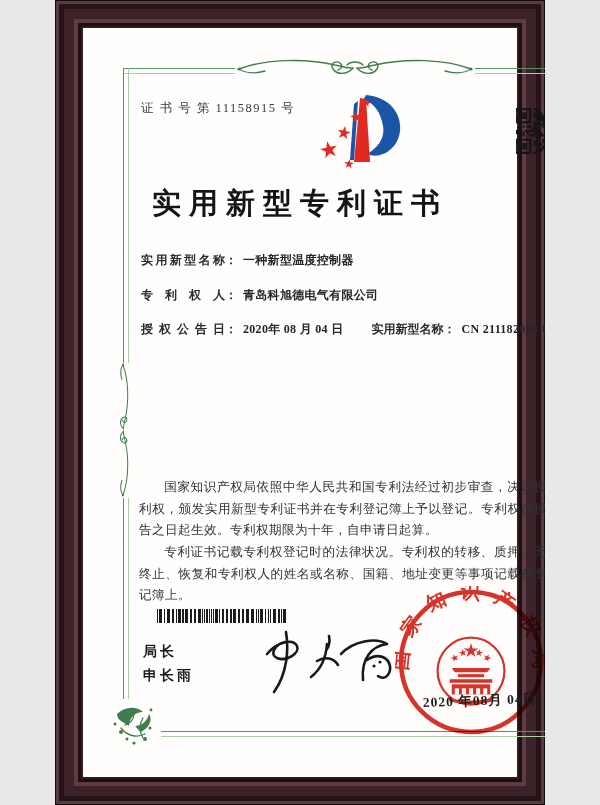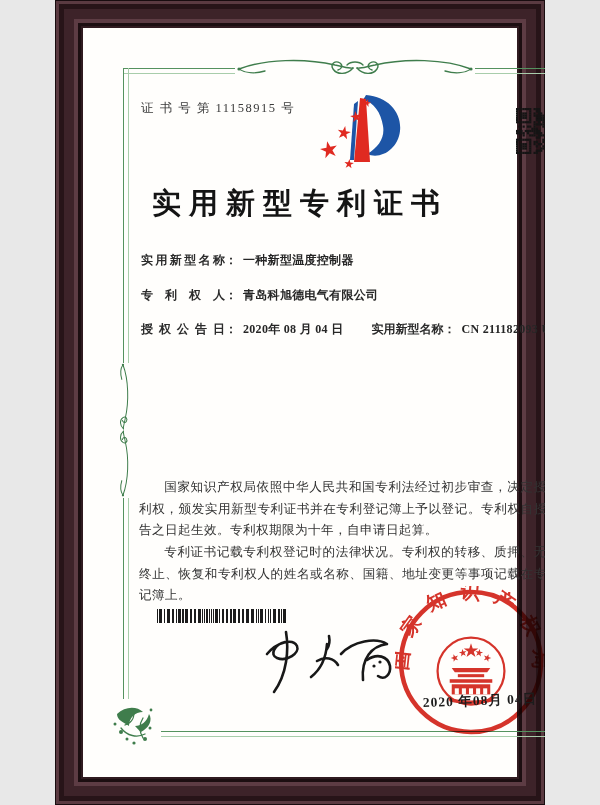--- a/index.html
+++ b/index.html
@@ -474,20 +474,24 @@
           <rect x="103" y="0" width="3" height="14" fill="#1b1b1b"></rect>
           <rect x="108" y="0" width="1" height="14" fill="#1b1b1b"></rect>
           <rect x="111" y="0" width="1" height="14" fill="#1b1b1b"></rect>
           <rect x="113" y="0" width="1" height="14" fill="#1b1b1b"></rect>
           <rect x="116" y="0" width="3" height="14" fill="#1b1b1b"></rect>
           <rect x="121" y="0" width="2" height="14" fill="#1b1b1b"></rect>
           <rect x="124" y="0" width="1" height="14" fill="#1b1b1b"></rect>
           <rect x="126" y="0" width="3" height="14" fill="#1b1b1b"></rect>
         </svg></div>
 
+    <div class="signer">
+      <div>局长</div>
+      <div>申长雨</div>
+    </div>
 
     <div class="signature">
       <svg width="168" height="88" viewBox="0 0 168 88">
         <g stroke="#181818" fill="none" stroke-width="2.6" stroke-linecap="round" stroke-linejoin="round">
           <path d="M38,38 C48,26 64,22 68,30 C71,37 58,46 48,42 C40,39 46,28 56,26"></path>
           <path d="M57,16 C60,34 58,58 45,76"></path>
           <path d="M98,28 C97,42 91,54 82,61"></path>
           <path d="M88,45 C96,40 105,42 109,49"></path>
           <path d="M100,20 C101,25 100,30 98,33"></path>
           <path d="M112,38 C124,25 147,21 158,28 C143,30 132,42 134,64"></path>

